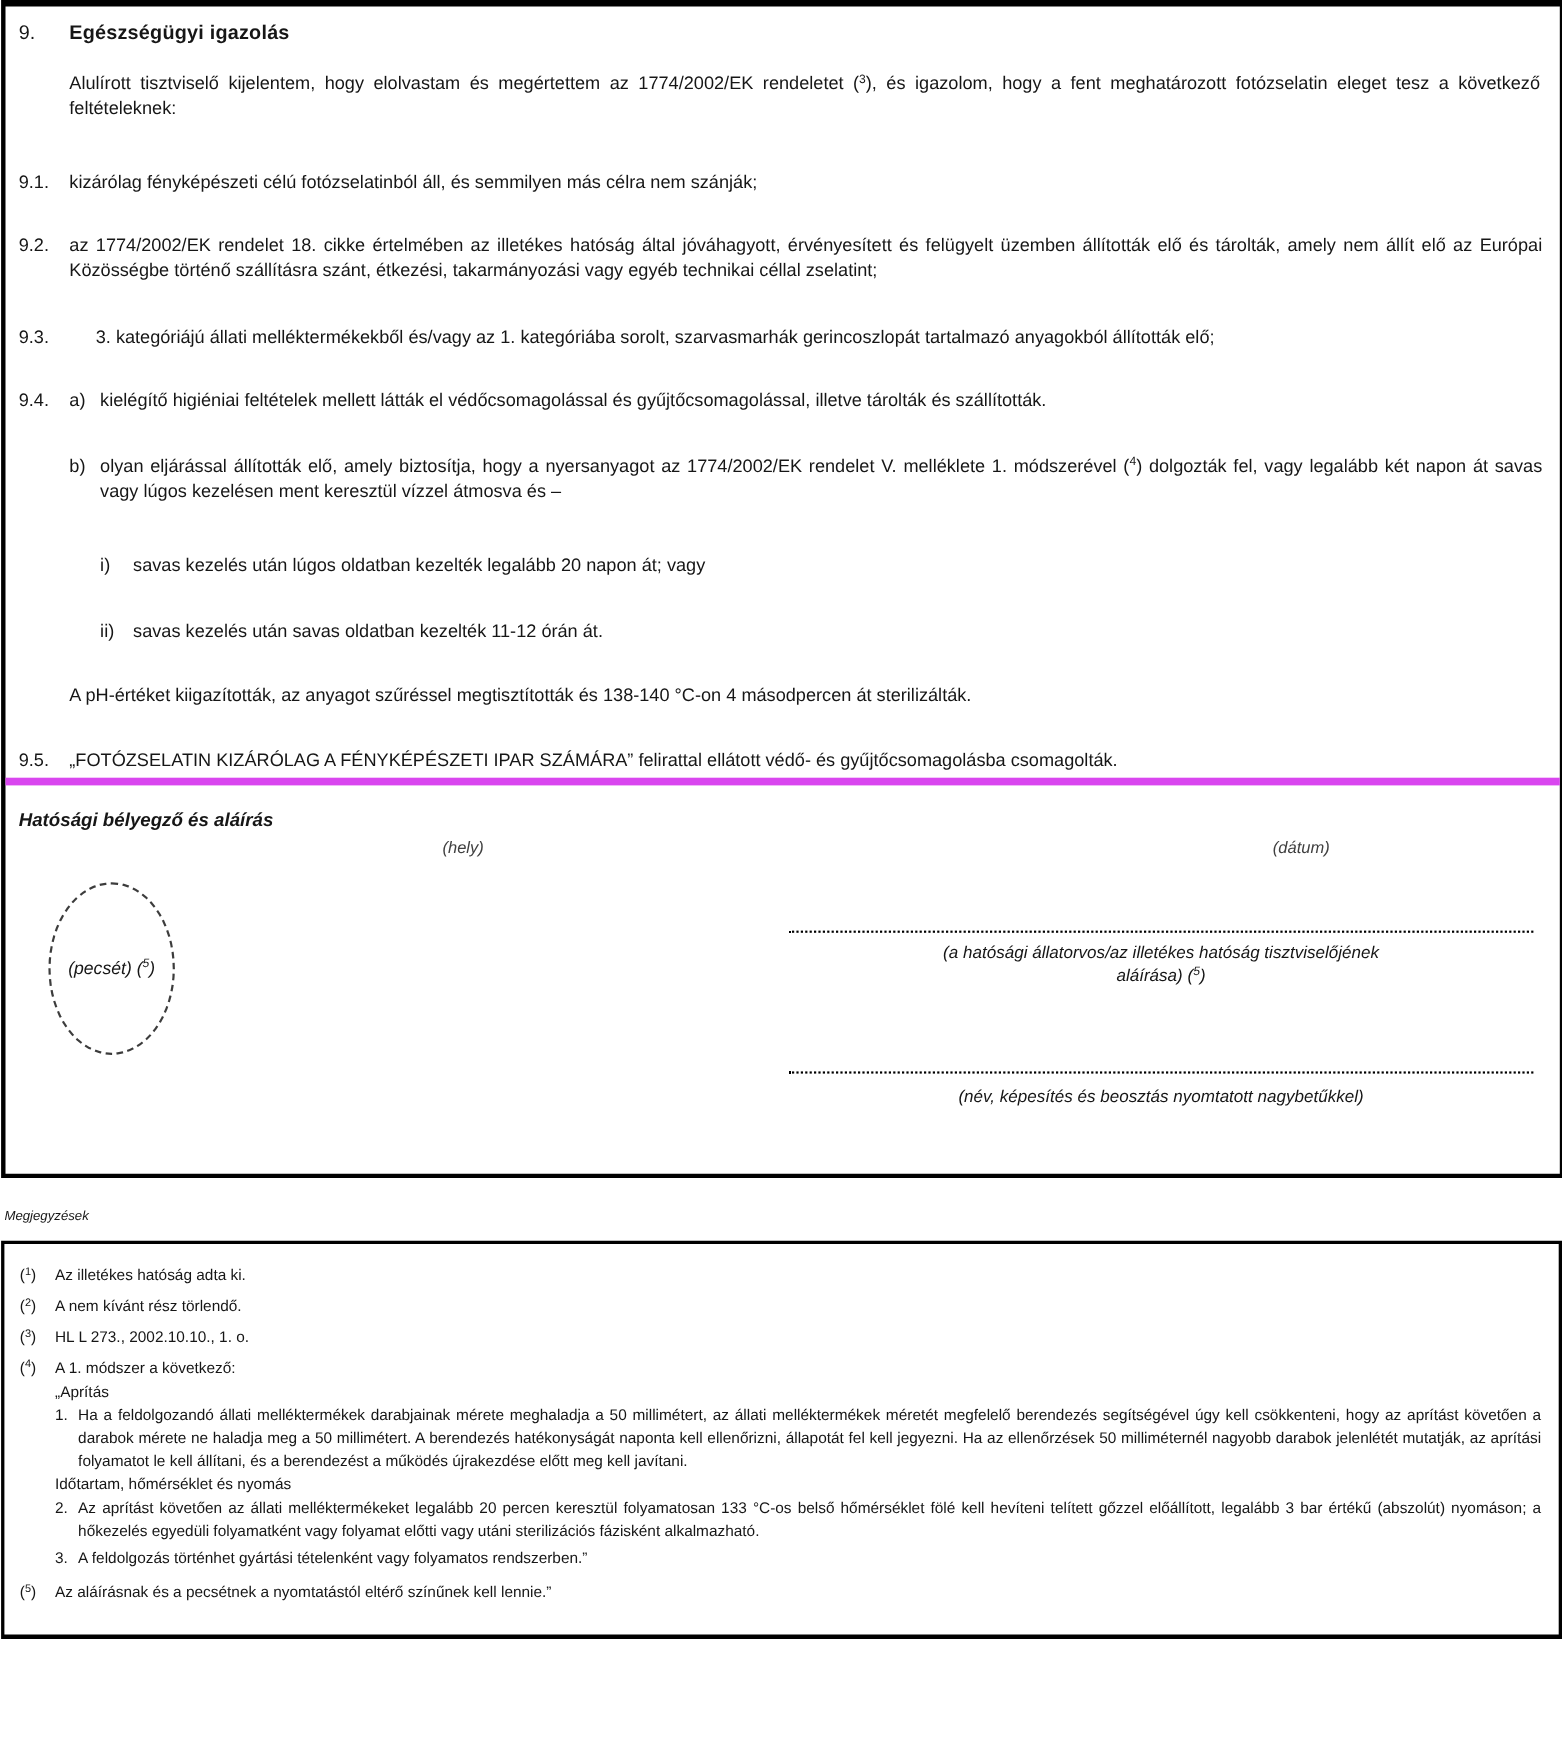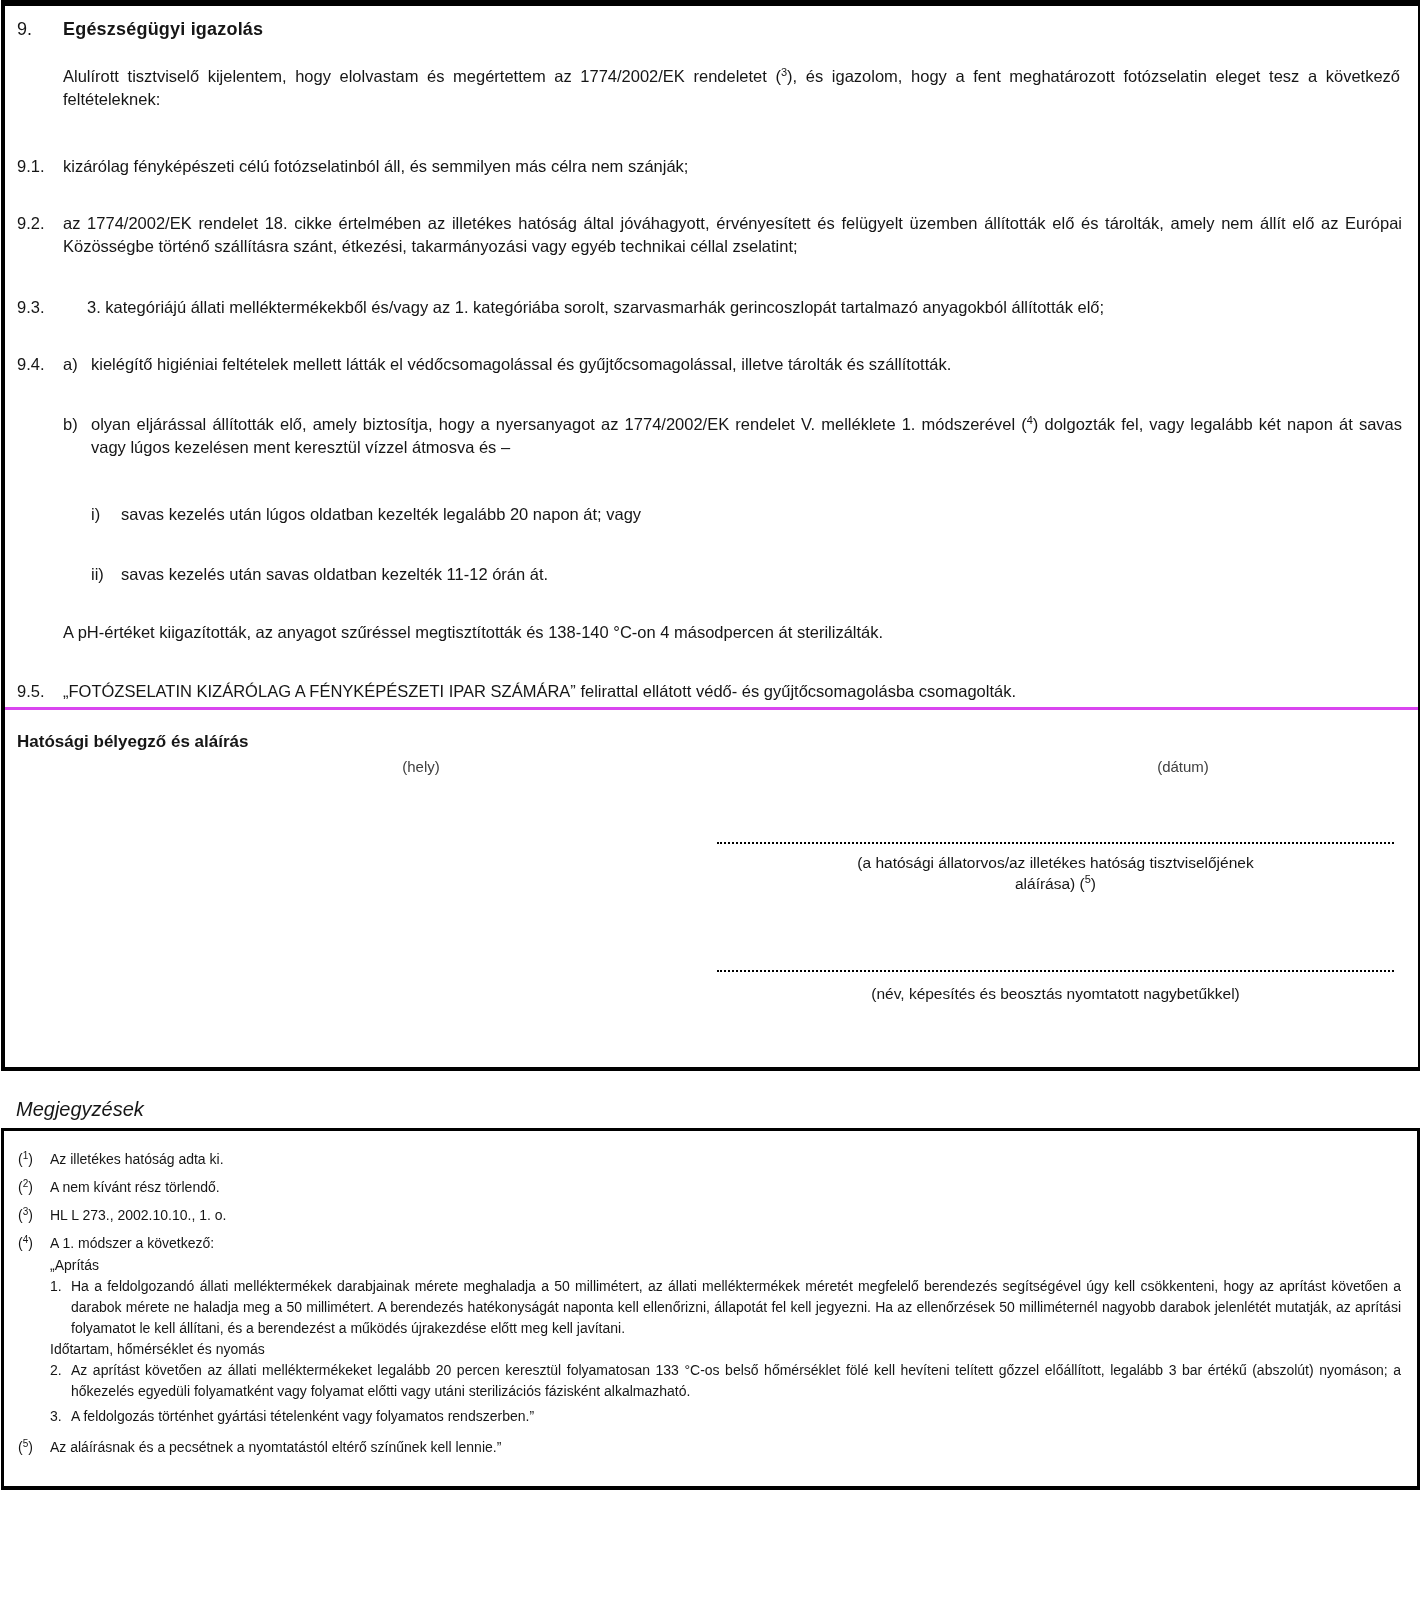--- a/index.html
+++ b/index.html
@@ -44,22 +44,23 @@
   .sub-i { margin-top: 44px; }
   .sub-ii { margin-top: 37px; }
   .ph-para { margin-top: 35px; text-align: justify; }
 
   sup.s { font-size: 11px; line-height: 0; vertical-align: 6px; }
   .fnote sup.s, .notes-label sup.s { font-size: 10px; vertical-align: 5px; }
 
   
   .sigsec {
     position: absolute; left: 0; right: 0; top: 701px; bottom: 0;
-    border-top: 3px solid #d946ef;
+    border-top: 7px solid #d946ef;
     padding: 0 16px 0 12px;
+    font-style: italic;
   }
   .sig-heading { margin-top: 20px; font-size: 17px; font-weight: bold; }
   .kelt-row { display: flex; align-items: flex-end; margin-top: 26px; font-size: 16.5px; }
   .kelt-label { flex: 0 0 auto; }
   .dotfill { border-bottom: 2px dotted #000; height: 12px; margin-bottom: 3px; }
   .dots1 { flex: 712 1 0; margin-left: 10px; margin-right: 14px; }
   .dots2 { flex: 547 1 0; margin-right: 10px; }
   .kelt-suffix { flex: 0 0 auto; }
   .kelt-labels { position: relative; height: 24px; font-size: 15px; color: #404040; }
   .lbl-hely   { position: absolute; left: 344px; width: 120px; text-align: center; top: 2px; }
@@ -72,21 +73,21 @@
     display: flex; align-items: center; justify-content: center;
     font-size: 16px;
   }
   .sigcol { position: absolute; left: 700px; right: 8px; top: 55px; text-align: center; font-size: 15.5px; }
   .sig-dotline { border-bottom: 2px dotted #000; height: 12px; }
   .sig-cap1 { margin: 8px auto 0; max-width: 440px; line-height: 21px; }
   .sig-dotline2 { margin-top: 66px; }
   .sig-cap2 { margin-top: 12px; line-height: 20px; }
 
   
-  .notes-label { position: absolute; left: 16px; top: 1098px; font-style: italic; font-size: 20px; }
+  .notes-label { position: absolute; left: 4px; top: 1098px; font-style: italic; font-size: 12px; }
 
   .box2 {
     position: absolute; left: 1px; top: 1128px; width: 1419px; height: 362px;
     border: 3px solid #000; border-bottom-width: 4px;
     padding: 18px 16px 12px 14px;
     font-size: 14px; line-height: 21px;
   }
   .fnote { display: flex; margin-bottom: 7px; }
   .fnote .nmark { flex: 0 0 32px; }
   .fnote .ntext { flex: 1; }
@@ -162,20 +163,23 @@
     <div class="sigsec">
       <div class="sig-heading">Hatósági bélyegző és aláírás</div>
 
 
       <div class="kelt-labels">
         <span class="lbl-hely">(hely)</span>
         <span class="lbl-datum">(dátum)</span>
       </div>
 
       <div class="sig-area">
+        <div class="stamp-circle">
+          <span><span>(pecsét) (</span><sup class="s">5</sup><span>)</span></span>
+        </div>
 
         <div class="sigcol">
           <div class="sig-dotline"></div>
           <div class="sig-cap1"><span>(a hatósági állatorvos/az illetékes hatóság tisztviselőjének aláírása) (</span><sup class="s">5</sup><span>)</span></div>
           <div class="sig-dotline sig-dotline2"></div>
           <div class="sig-cap2">(név, képesítés és beosztás nyomtatott nagybetűkkel)</div>
         </div>
       </div>
     </div>
   </div>

